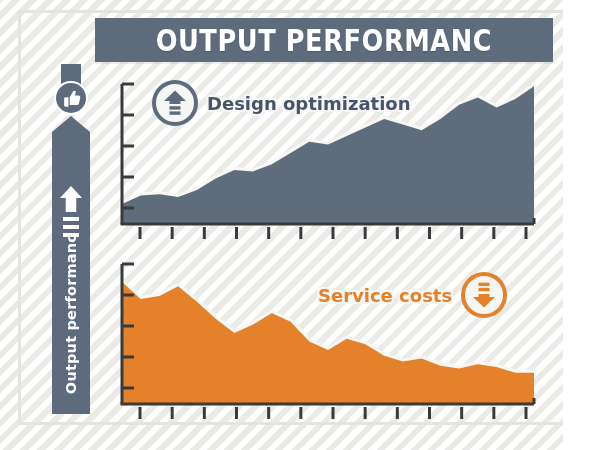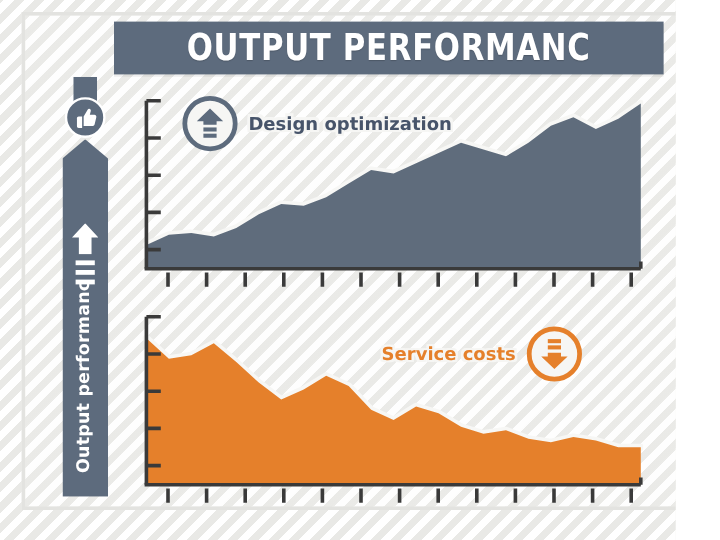--- a/index.html
+++ b/index.html
@@ -169,21 +169,21 @@
   .legend {
     position: absolute;
     display: flex;
     align-items: center;
     gap: 9px;
   }
   #legend-top    { left: 152px; top: 80px; }
   #legend-bottom { left: 318px; top: 272px; flex-direction: row; text-align: center; }
 
   .legend-text {
-    font-size: 15px;
+    font-size: 18px;
     font-weight: bold;
     font-family: "DejaVu Sans", sans-serif;
     white-space: nowrap;
     text-shadow:
       -2px -2px 0 #f6f6f4, 2px -2px 0 #f6f6f4,
       -2px  2px 0 #f6f6f4, 2px  2px 0 #f6f6f4,
        0   -2px 0 #f6f6f4, 0    2px 0 #f6f6f4,
       -2px  0   0 #f6f6f4, 2px  0   0 #f6f6f4;
   }
   #legend-top .legend-text    { color: #47546a; }

